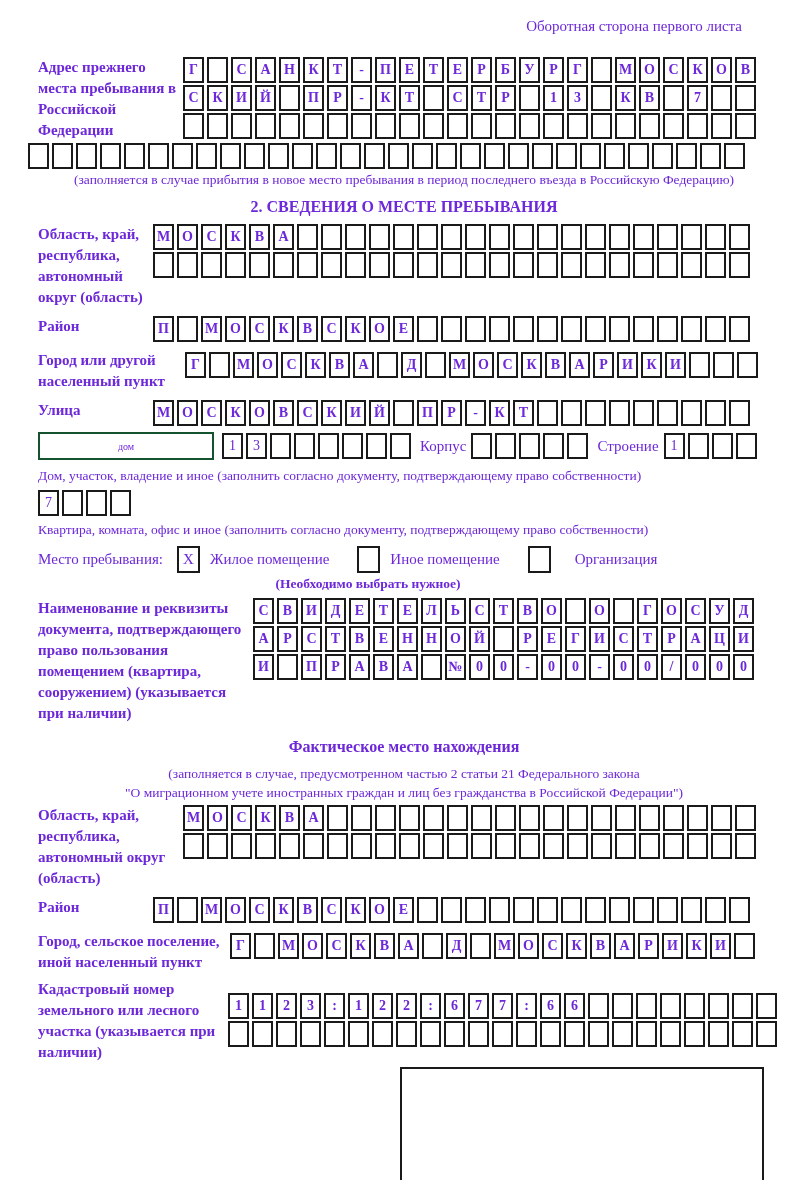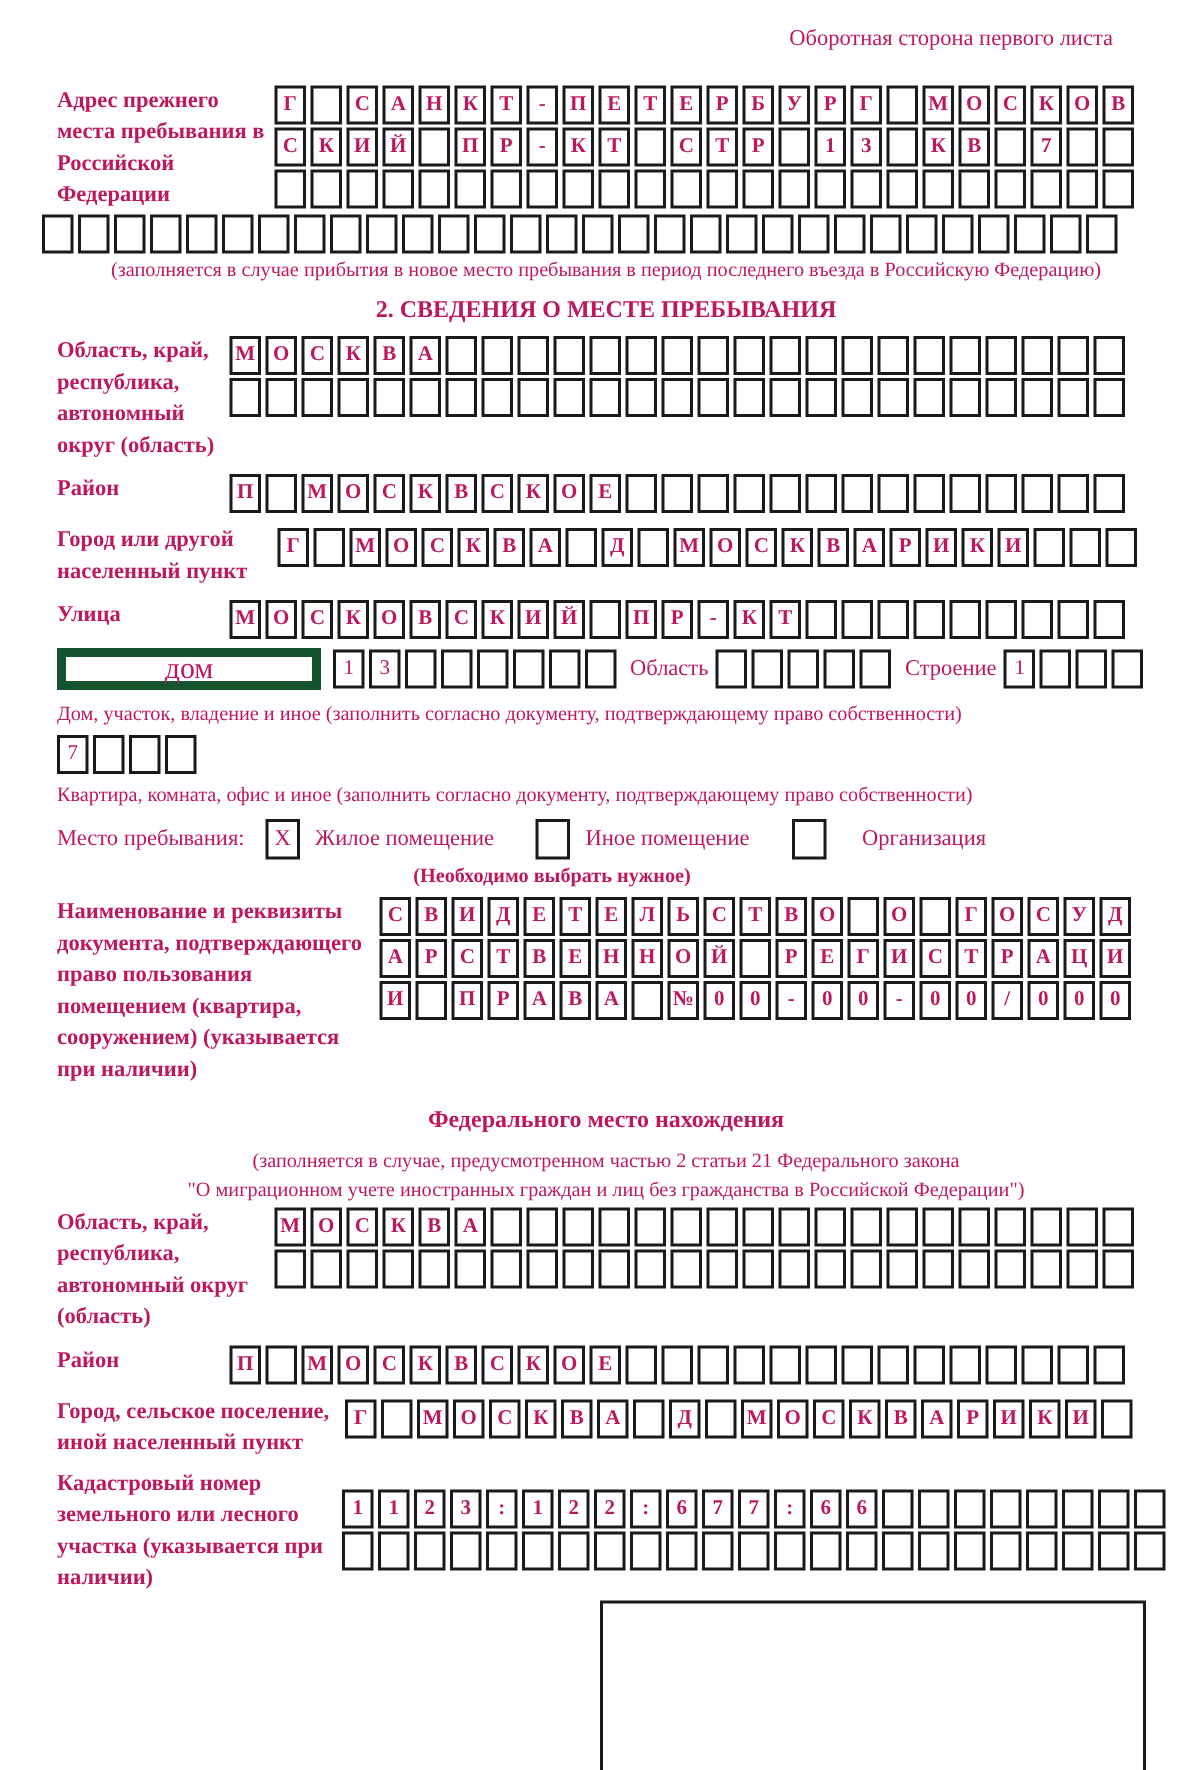--- a/index.html
+++ b/index.html
@@ -1,20 +1,20 @@
 <!DOCTYPE html>
 <html><head>
 <meta charset="utf-8">
 <style>
   html,body{margin:0;padding:0;background:#ffffff;}
   .page{
     position:relative;
     width:800px;height:1180px;
     background:#fff;
-    color:#be185d;
+    color:#6d28d9;
     font-family:"Liberation Serif","DejaVu Serif",serif;
     box-sizing:border-box;
     padding:18px 30px 0 38px;
     overflow:hidden;
   }
   .header-note{
     text-align:right;
     font-size:15px;
     padding-right:28px;
     margin-bottom:22px;
@@ -46,23 +46,23 @@
     font-size:16px;font-weight:bold;text-align:center;
     margin:10px 0 8px 0;
   }
   .sub-title{font-size:16px;font-weight:bold;text-align:center;margin:14px 0 10px 0;}
   .subnote{font-size:13.5px;text-align:center;margin:0 0 3px 0;}
   .mt2{margin-top:8px;}
   .mt4{margin-top:4px;}
   .mt6{margin-top:6px;}
   .house-row{display:flex;align-items:center;margin-top:6px;}
   .wide-box{
-    border:6px solid #14532d;height:28px;box-sizing:border-box;
+    border:2px solid #14532d;height:28px;box-sizing:border-box;
     display:flex;align-items:center;justify-content:center;
-    font-size:20px;background:#fff;
+    font-size:10px;background:#fff;
   }
   .house-box{width:176px;margin-right:8px;}
   .apt-box{width:190px;margin-right:10px;}
   .inline-label{font-size:15px;margin:0 5px 0 9px;}
   .stay-row{display:flex;align-items:center;margin-top:8px;font-size:15px;}
   .checkbox{
     display:inline-block;width:23px;height:27px;border:2px solid #1a1a1a;
     box-sizing:border-box;text-align:center;font-size:15px;line-height:23px;background:#fff;
   }
   .stay-label{margin-right:14px;}
@@ -359,21 +359,21 @@
     <div class="cellrow">
         <span class="cell">1</span>
         <span class="cell">3</span>
         <span class="cell"></span>
         <span class="cell"></span>
         <span class="cell"></span>
         <span class="cell"></span>
         <span class="cell"></span>
         <span class="cell"></span>
       </div>
-    <div class="inline-label">Область</div>
+    <div class="inline-label">Корпус</div>
     <div class="cellrow">
         <span class="cell"></span>
         <span class="cell"></span>
         <span class="cell"></span>
         <span class="cell"></span>
         <span class="cell"></span>
       </div>
     <div class="inline-label">Строение</div>
     <div class="cellrow">
         <span class="cell">1</span>
@@ -473,21 +473,21 @@
           <span class="cell">0</span>
           <span class="cell">0</span>
           <span class="cell">/</span>
           <span class="cell">0</span>
           <span class="cell">0</span>
           <span class="cell">0</span>
         </div>
     </div>
   </div>
 
-  <div class="sub-title">Федерального место нахождения</div>
+  <div class="sub-title">Фактическое место нахождения</div>
   <div class="subnote">(заполняется в случае, предусмотренном частью 2 статьи 21 Федерального закона</div>
   <div class="subnote">"О миграционном учете иностранных граждан и лиц без гражданства в Российской Федерации")</div>
 
   <div class="field-row mt4">
     <div class="label w145">Область, край, республика, автономный округ (область)</div>
     <div class="rows">
       <div class="cellrow">
           <span class="cell">М</span>
           <span class="cell">О</span>
           <span class="cell">С</span>

